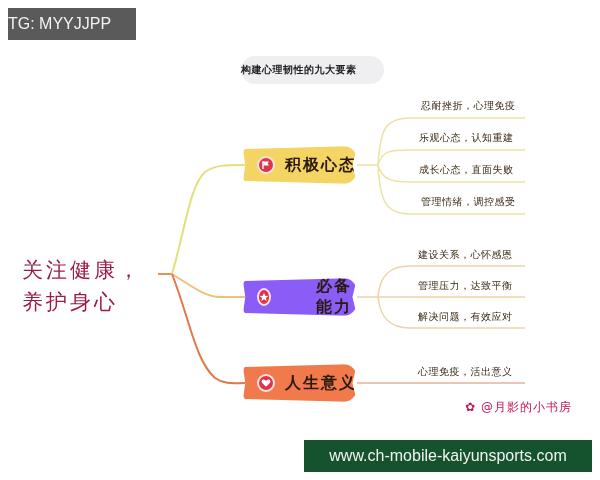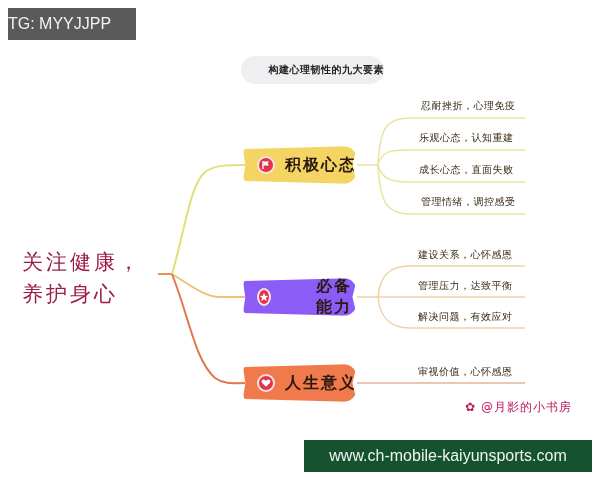--- a/index.html
+++ b/index.html
@@ -1,19 +1,19 @@
 <!DOCTYPE html>
 <html><head>
 <meta charset="utf-8">
 <style>
   html, body { margin:0; padding:0; }
   body { width:600px; height:480px; position:relative; background:#ffffff; overflow:hidden; font-family:"DejaVu Sans", sans-serif; }
   .tg-label { position:absolute; left:8px; top:8px; width:128px; height:32px; background:#5a5a5a; color:#f2f2f2; font-family:"Liberation Sans", sans-serif; font-size:16px; line-height:32px; text-align:left; }
-  .title-pill { position:absolute; left:241px; top:56px; width:143px; height:28px; background:#efeff2; border-radius:14px; font-size:10px; font-weight:bold; color:#222; line-height:28px; text-align:right; letter-spacing:0.5px; }
-  .root-text { position:absolute; left:22px; top:246px; width:140px; color:#9b1c45; font-size:21px; line-height:32px; letter-spacing:3px; }
+  .title-pill { position:absolute; left:241px; top:56px; width:143px; height:28px; background:#efeff2; border-radius:14px; font-size:10px; font-weight:bold; color:#222; line-height:28px; text-align:left; letter-spacing:0.5px; }
+  .root-text { position:absolute; left:22px; top:254px; width:140px; color:#9b1c45; font-size:21px; line-height:32px; letter-spacing:3px; }
   svg.lines { position:absolute; left:0; top:0; }
   .branch { position:absolute; height:38px; border-radius:8px 14px 14px 8px; display:flex; align-items:center; padding-left:14px; box-sizing:border-box; font-size:16px; font-weight:bold; color:#2a1a10; letter-spacing:2px; clip-path: polygon(0 8%, 100% 0, 96% 50%, 100% 100%, 0 92%, 2% 50%); }
   .branch .icon { width:18px; height:18px; border-radius:50%; background:#e0344a; border:2px solid #fbe3e3; display:inline-flex; align-items:center; justify-content:center; margin-right:10px; box-sizing:border-box; }
   .branch .icon svg { display:block; }
   .leaf { position:absolute; font-size:10px; font-weight:normal; color:#3a2a14; letter-spacing:0.5px; white-space:nowrap; }
   .watermark { position:absolute; left:465px; top:399px; font-size:12px; color:#be185d; letter-spacing:1px; }
   .url-label { position:absolute; left:304px; top:440px; width:288px; height:32px; background:#14532d; color:#f2f2f2; font-family:"Liberation Sans", sans-serif; font-size:16px; line-height:32px; text-align:center; }
 </style>
 </head>
 <body>
@@ -81,20 +81,20 @@
 
 <div class="leaf" style="left:421px; top:99px;">忍耐挫折，心理免疫</div>
 <div class="leaf" style="left:419px; top:131px;">乐观心态，认知重建</div>
 <div class="leaf" style="left:419px; top:163px;">成长心态，直面失败</div>
 <div class="leaf" style="left:421px; top:195px;">管理情绪，调控感受</div>
 
 <div class="leaf" style="left:418px; top:248px;">建设关系，心怀感恩</div>
 <div class="leaf" style="left:418px; top:279px;">管理压力，达致平衡</div>
 <div class="leaf" style="left:418px; top:310px;">解决问题，有效应对</div>
 
-<div class="leaf" style="left:418px; top:365px;">审视价值，心怀感恩</div>
+<div class="leaf" style="left:418px; top:365px;">心理免疫，活出意义</div>
 
 <div class="watermark">
   <span>✿</span>
   <span>@月影的小书房</span>
 </div>
 
 <div class="url-label">www.ch-mobile-kaiyunsports.com</div>
 
 </body></html>

